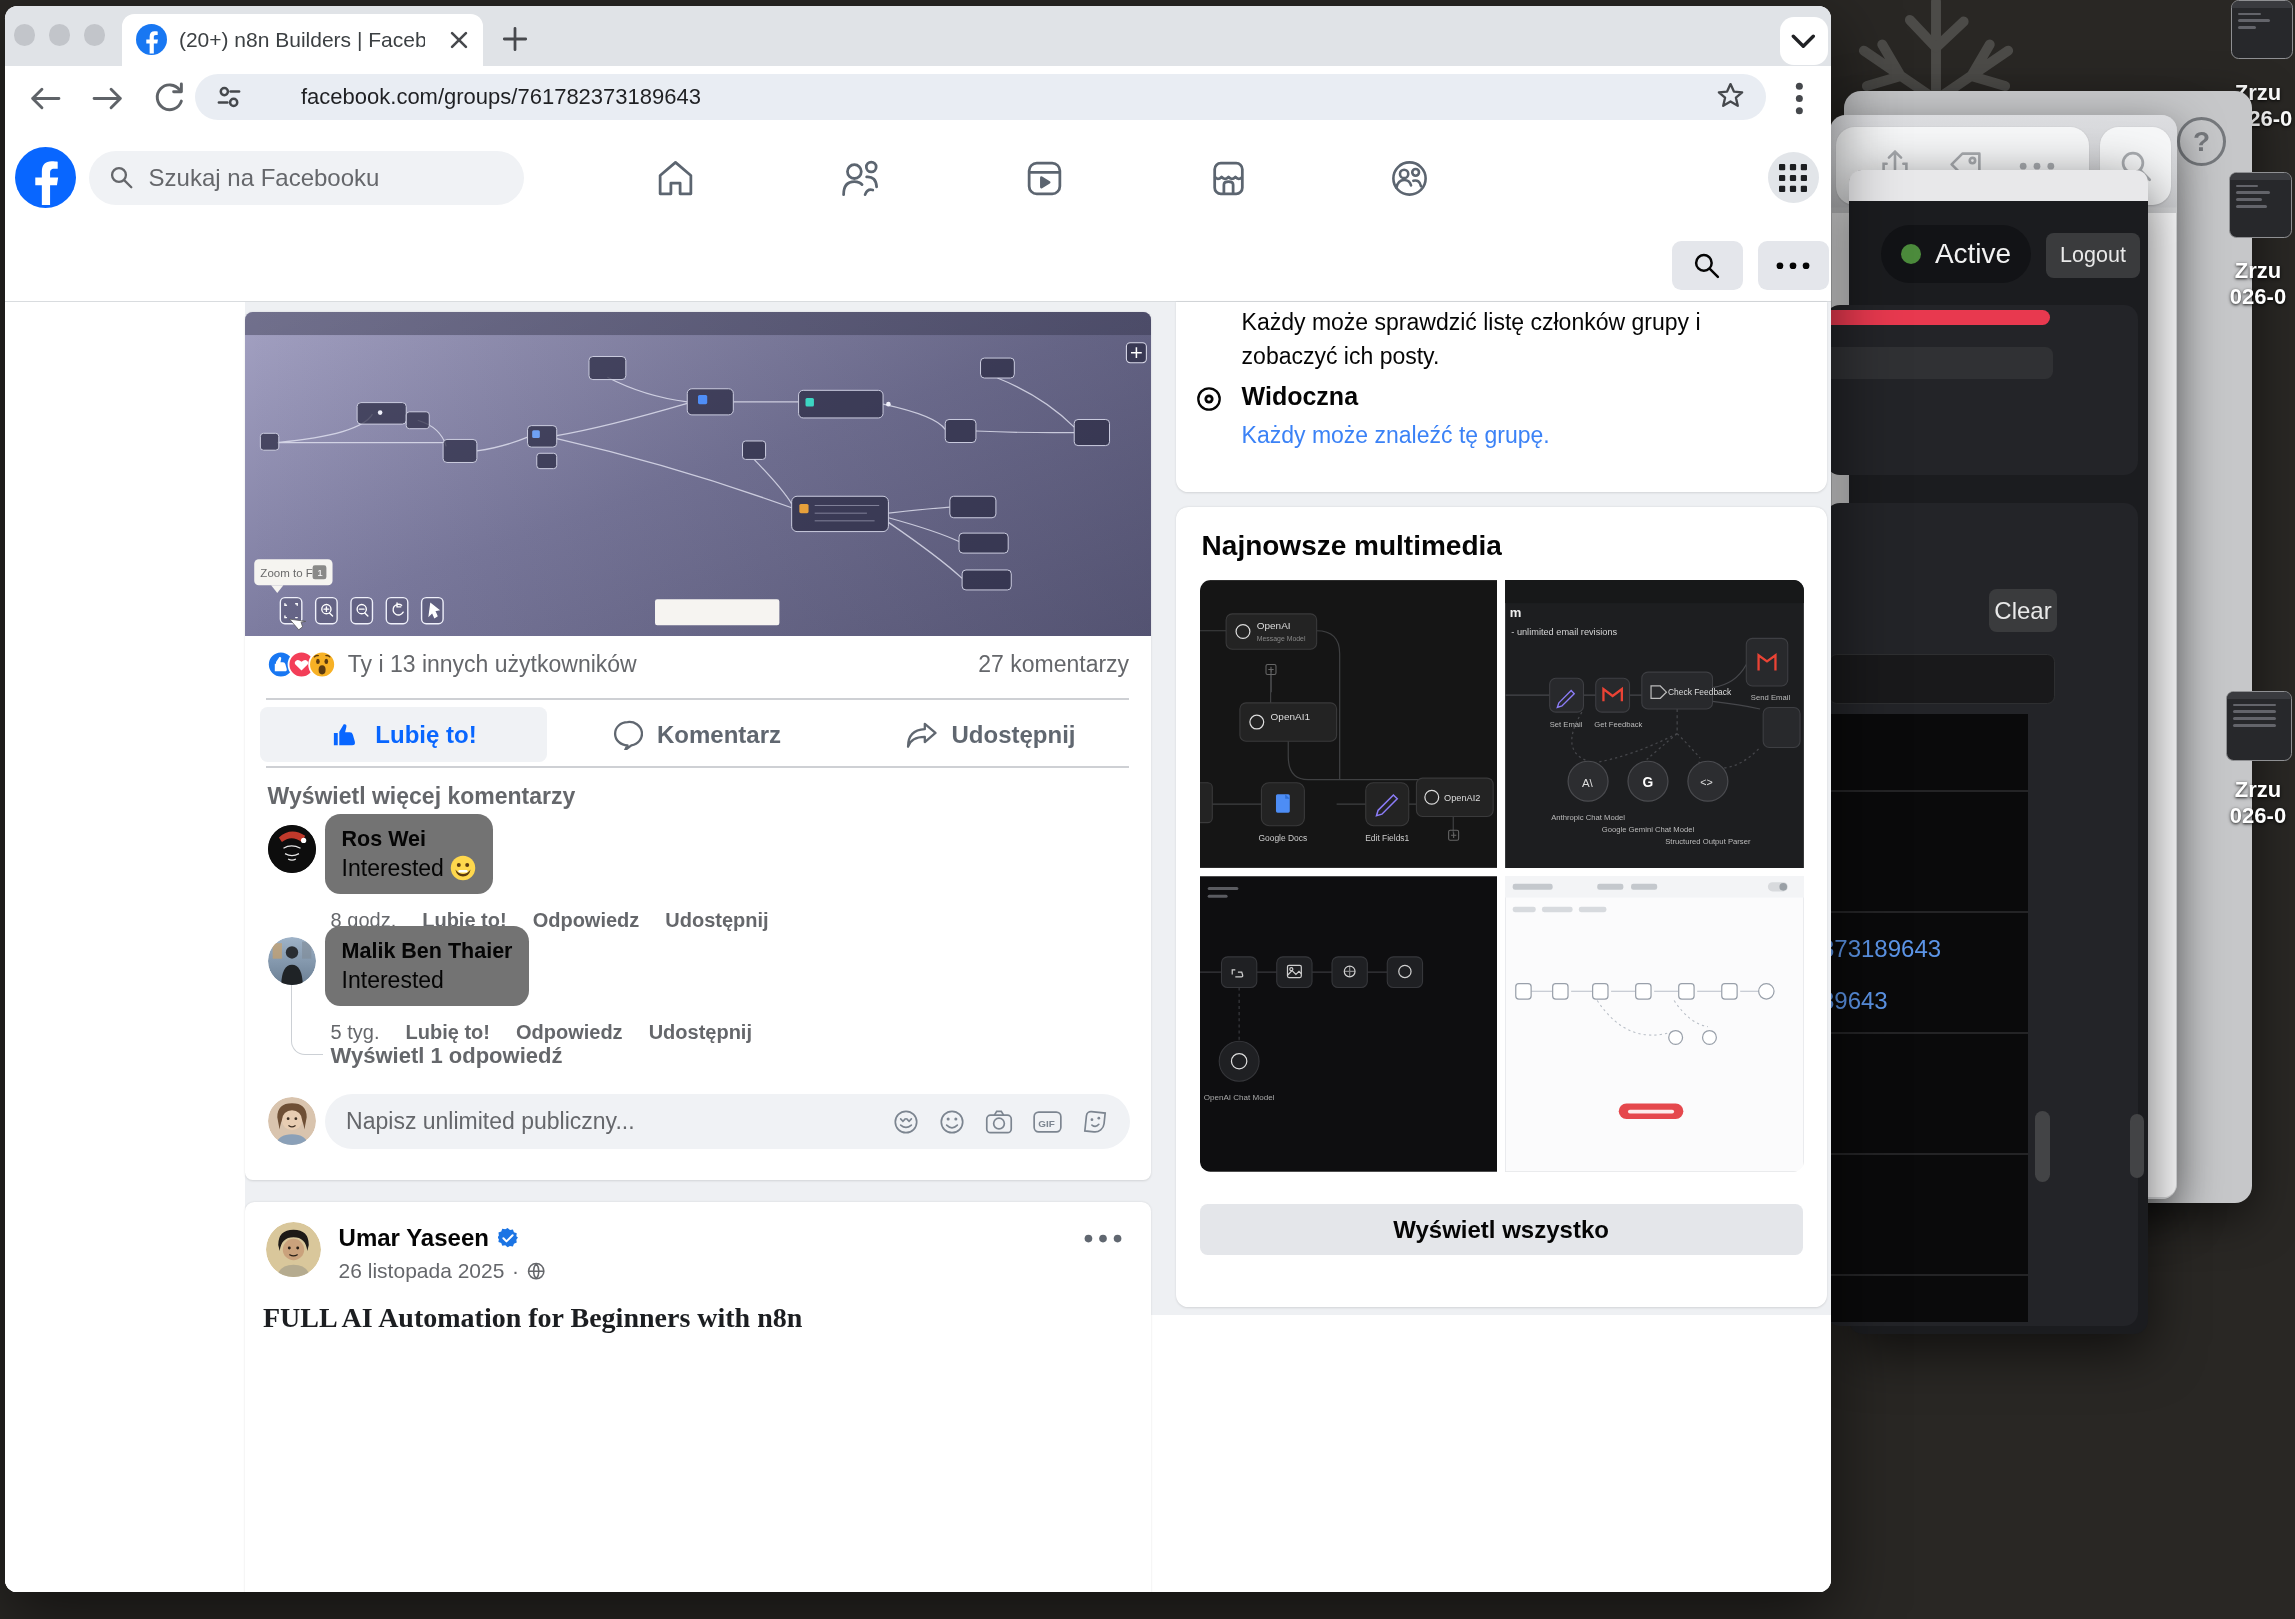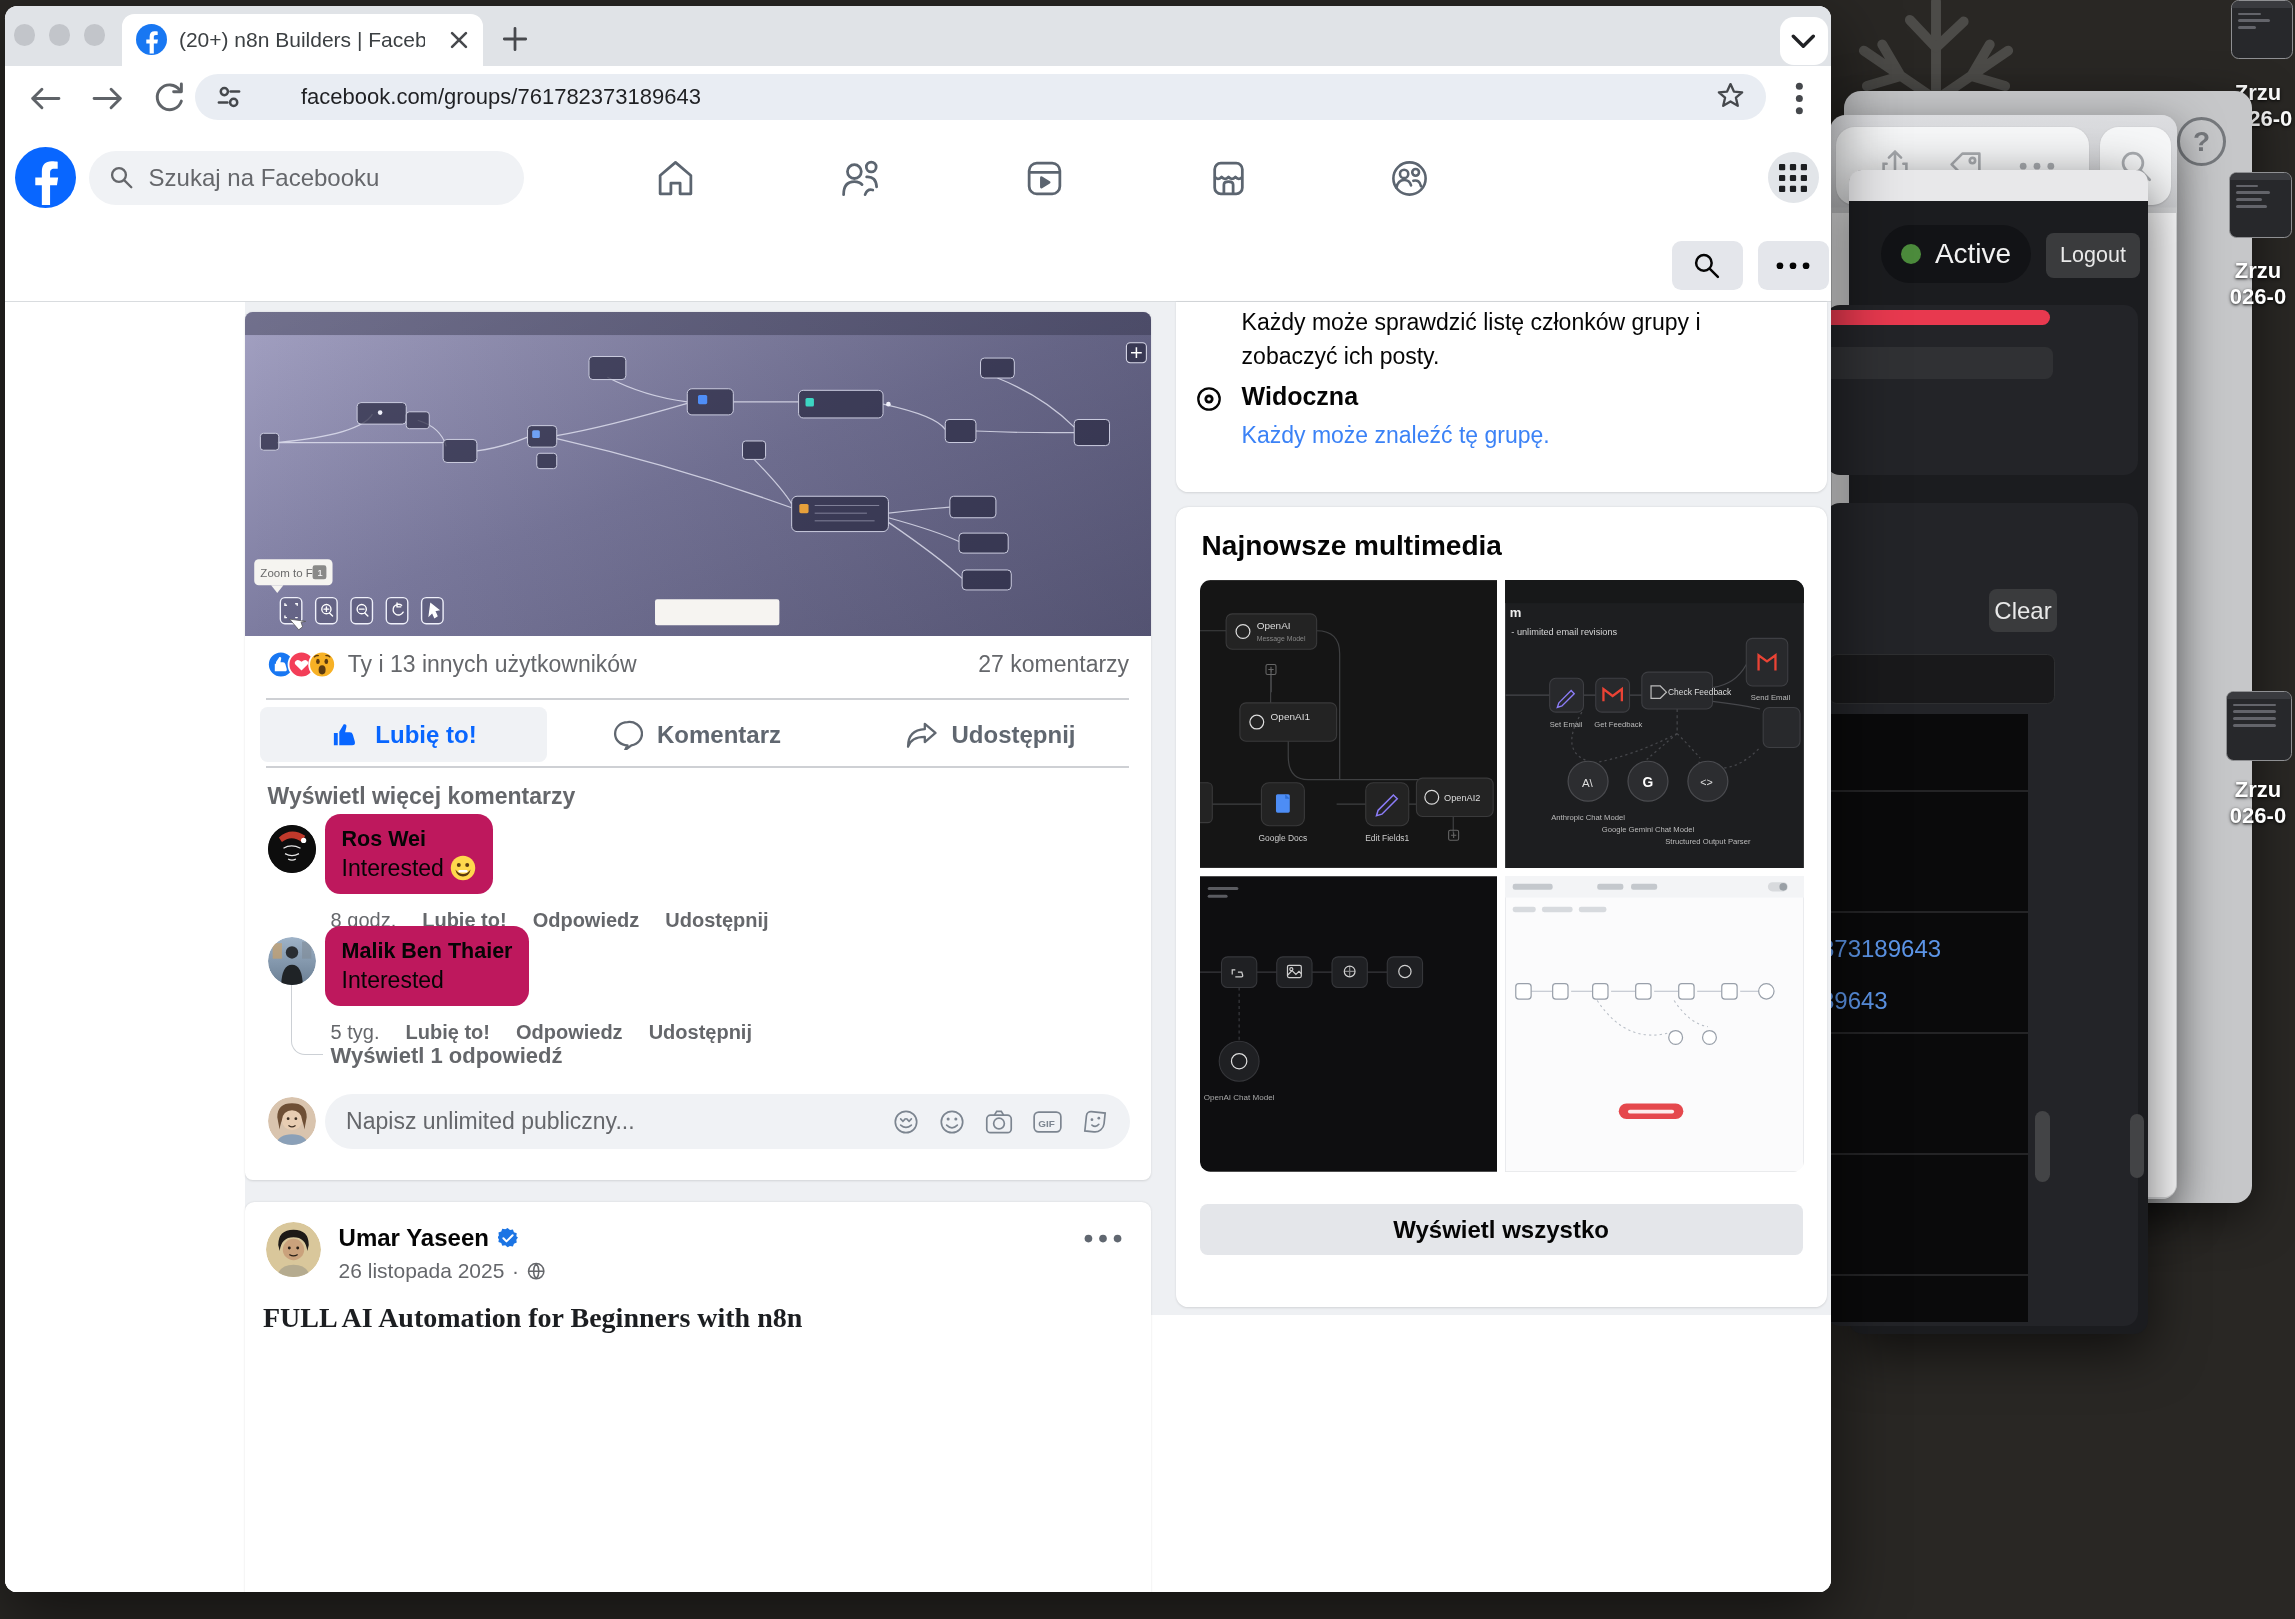--- a/index.html
+++ b/index.html
@@ -34,21 +34,21 @@
   .url-text{font-size:22px;color:#1f2023;}
   
   .fb-header{background:#fff;border-bottom:0.8px solid #dfe1e5;}
   .fb-search{background:#f0f2f5;border-radius:28px;color:#65676b;font-size:24px;}
   .fb-appbtn{background:#e2e5e9;border-radius:50%;}
   .groupbar{background:#fff;border-bottom:0.8px solid #d9dcdf;}
   .gbtn{background:#e4e6eb;border-radius:9.2px;display:flex;align-items:center;justify-content:center;}
   .card{background:#fff;box-shadow:0 0.8px 2.3px rgba(0,0,0,.12);}
   .sec-text{color:#65676b;}
   .meta-link{font-weight:700;color:#65676b;font-size:20px;}
-  .bubble{background:#be185d;border-radius:15.4px;padding:10.7px 17px;display:inline-block;}
+  .bubble{background:#737373;border-radius:15.4px;padding:10.7px 17px;display:inline-block;}
   .bubble .nm{font-size:21.5px;font-weight:700;color:#050505;line-height:28px;}
   .bubble .tx{font-size:23px;color:#050505;line-height:31px;display:flex;align-items:center;gap:6.1px;}
   .chipActive{background:#f0f2f5;border-radius:7.7px;}
   .sideTitle{font-size:28px;font-weight:700;color:#050505;}
   .viewall{background:#e4e6ea;border-radius:7.7px;font-size:24px;font-weight:700;color:#050505;
     display:flex;align-items:center;justify-content:center;}
   .tile{overflow:hidden;}
   .blue-link{color:#5c95e8;font-size:24px;}
 </style>
 </head>

